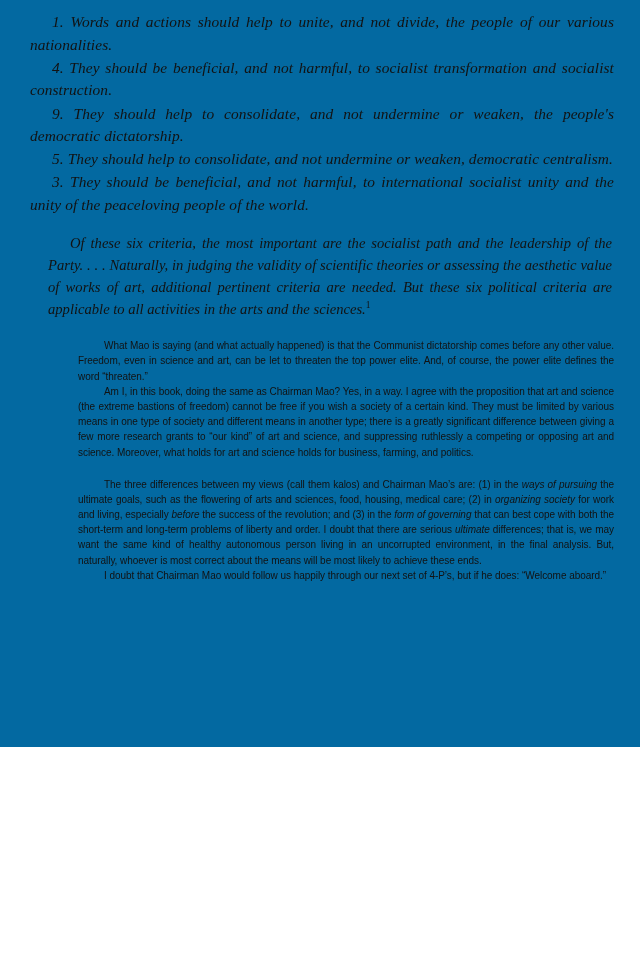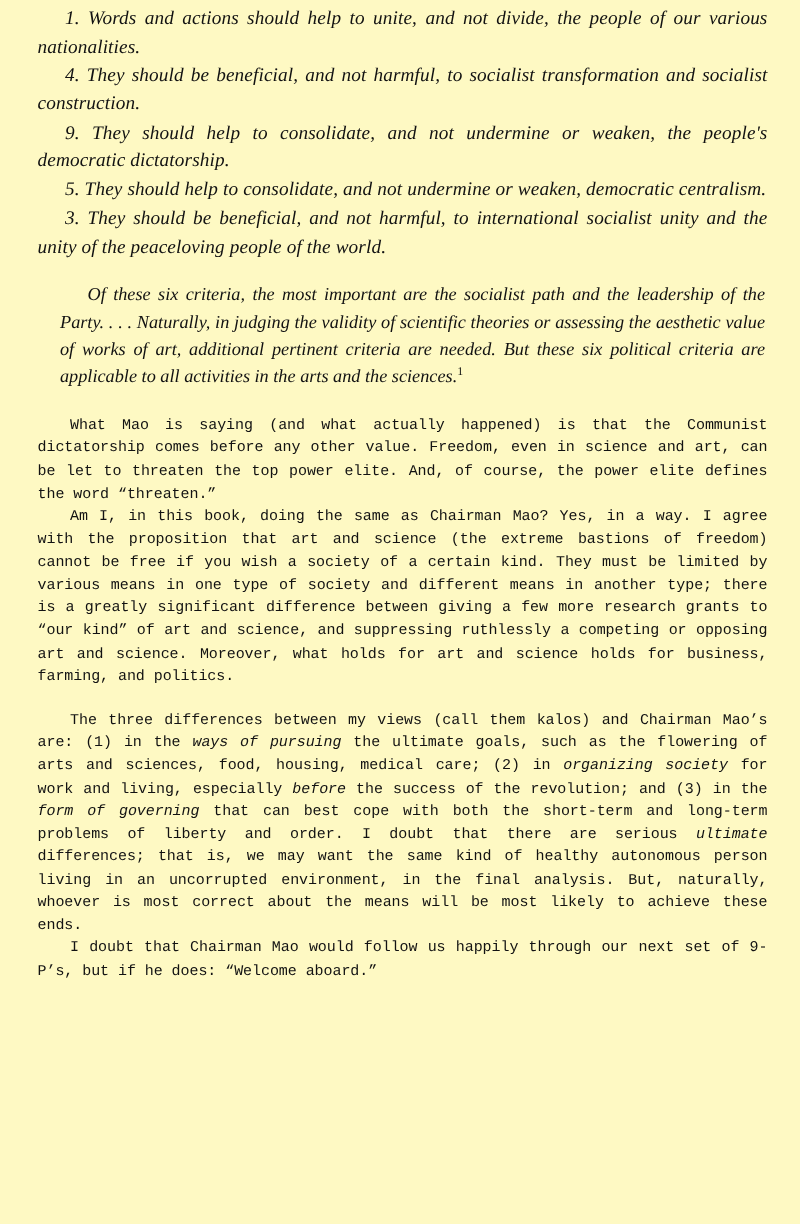--- a/index.html
+++ b/index.html
@@ -10,24 +10,24 @@
   body {
     width: 640px;
     height: 979px;
     font-family: "Liberation Sans", sans-serif;
     color: #121212;
     overflow: hidden;
   }
   .page {
     position: relative;
     width: 640px;
-    height: 979px;
+    height: 747px;
     box-sizing: border-box;
-    padding: 4px 26px 10px 30px;
-    background: #fef9c3;
+    padding: 11px 26px 10px 30px;
+    background: #0369a1;
   }
 
   
   .criteria {
     font-family: "Liberation Serif", serif;
     font-style: italic;
     font-size: 15.4px;
     line-height: 1.47;
     text-align: justify;
     letter-spacing: 0.1px;
@@ -53,25 +53,26 @@
     text-indent: 22px;
   }
   .quote sup {
     font-size: 9.5px;
     font-style: normal;
     vertical-align: super;
   }
 
   
   .body-text {
-    font-family: Liberation Mono, monospace;
-    font-size: 12px;
+    font-family: Liberation Sans, sans-serif;
+    font-size: 10px;
     line-height: 1.52;
     text-align: justify;
     letter-spacing: -0.05px;
+    margin-left: 48px;
   }
   .body-text p {
     margin: 0;
     text-indent: 26px;
   }
   .body-text p.first {
     margin-top: 17px;
   }
   .body-text p.gap {
     margin-top: 17px;
@@ -120,19 +121,19 @@
   </section>
 
   <blockquote class="quote">
     <p><span>Of these six criteria, the most important are the socialist path and the leadership of the Party. . . . Naturally, in judging the validity of scientific theories or assessing the aesthetic value of works of art, additional pertinent criteria are needed. But these six political criteria are applicable to all activities in the arts and the sciences.</span><sup>1</sup></p>
   </blockquote>
 
   <section class="body-text">
     <p class="first" id="p1"><span>What Mao is saying (and what actually happened) is that the Communist dictatorship comes before any other value. Freedom, even in science and art, can be let to threaten the top power elite. And, of course, the power elite defines the word “threaten.”</span></p>
     <p class="tight" id="p2"><span>Am I, in this book, doing the same as Chairman Mao? Yes, in a way. I agree with the proposition that art and science (the extreme bastions of freedom) cannot be free if you wish a society of a certain kind. They must be limited by various means in one type of society and different means in another type; there is a greatly significant difference between giving a few more research grants to “our kind” of art and science, and suppressing ruthlessly a competing or opposing art and science. Moreover, what holds for art and science holds for business, farming, and politics.</span></p>
     <p class="gap" id="p3"><span>The three differences between my views (call them kalos) and Chairman Mao’s are: (1) in the </span><i>ways of pursuing</i><span> the ultimate goals, such as the flowering of arts and sciences, food, housing, medical care; (2) in </span><i>organizing society</i><span> for work and living, especially </span><i>before</i><span> the success of the revolution; and (3) in the </span><i>form of governing</i><span> that can best cope with both the short-term and long-term problems of liberty and order. I doubt that there are serious </span><i>ultimate</i><span> differences; that is, we may want the same kind of healthy autonomous person living in an uncorrupted environment, in the final analysis. But, naturally, whoever is most correct about the means will be most likely to achieve these ends.</span></p>
-    <p class="tight" id="p4"><span>I doubt that Chairman Mao would follow us happily through our next set of 9-P’s, but if he does: “Welcome aboard.”</span></p>
+    <p class="tight" id="p4"><span>I doubt that Chairman Mao would follow us happily through our next set of 4-P’s, but if he does: “Welcome aboard.”</span></p>
   </section>
 
   <div class="footnote-rule"></div>
 
 
 </div>
 
 </body></html>

